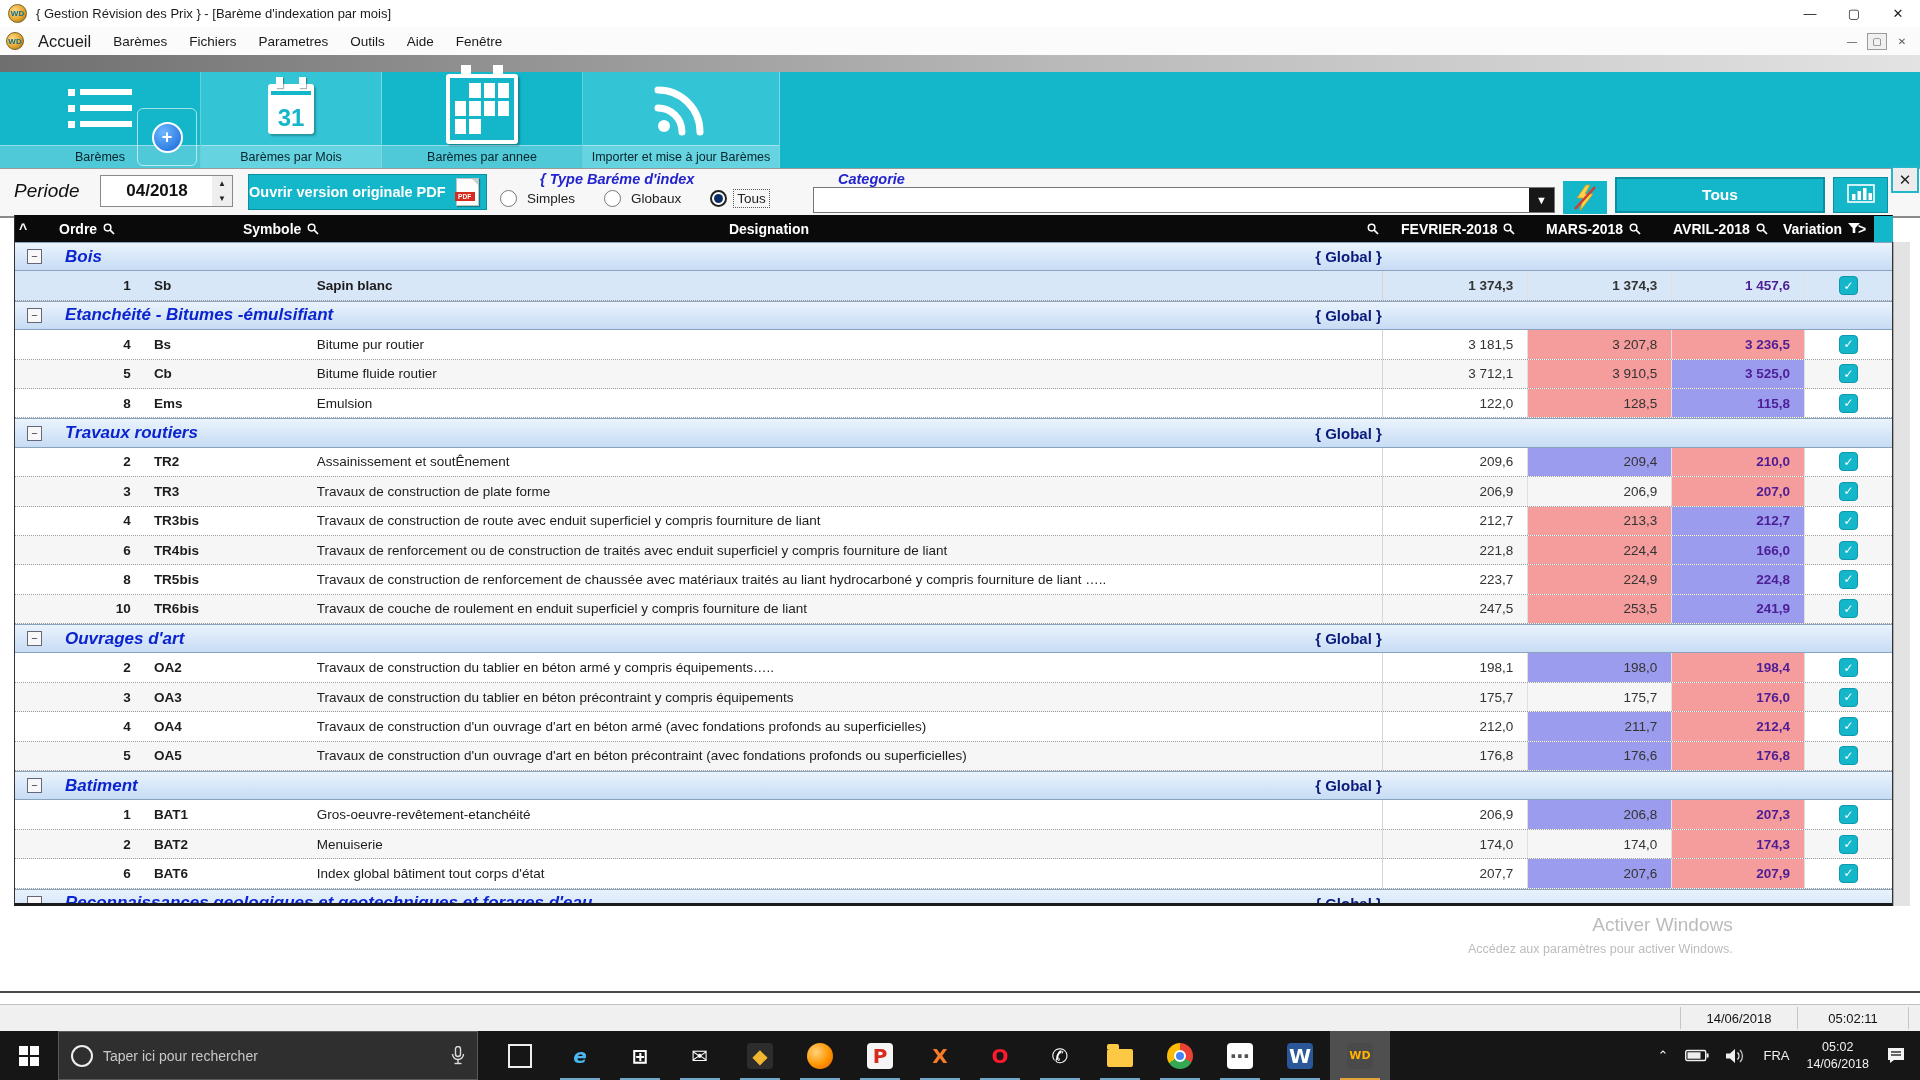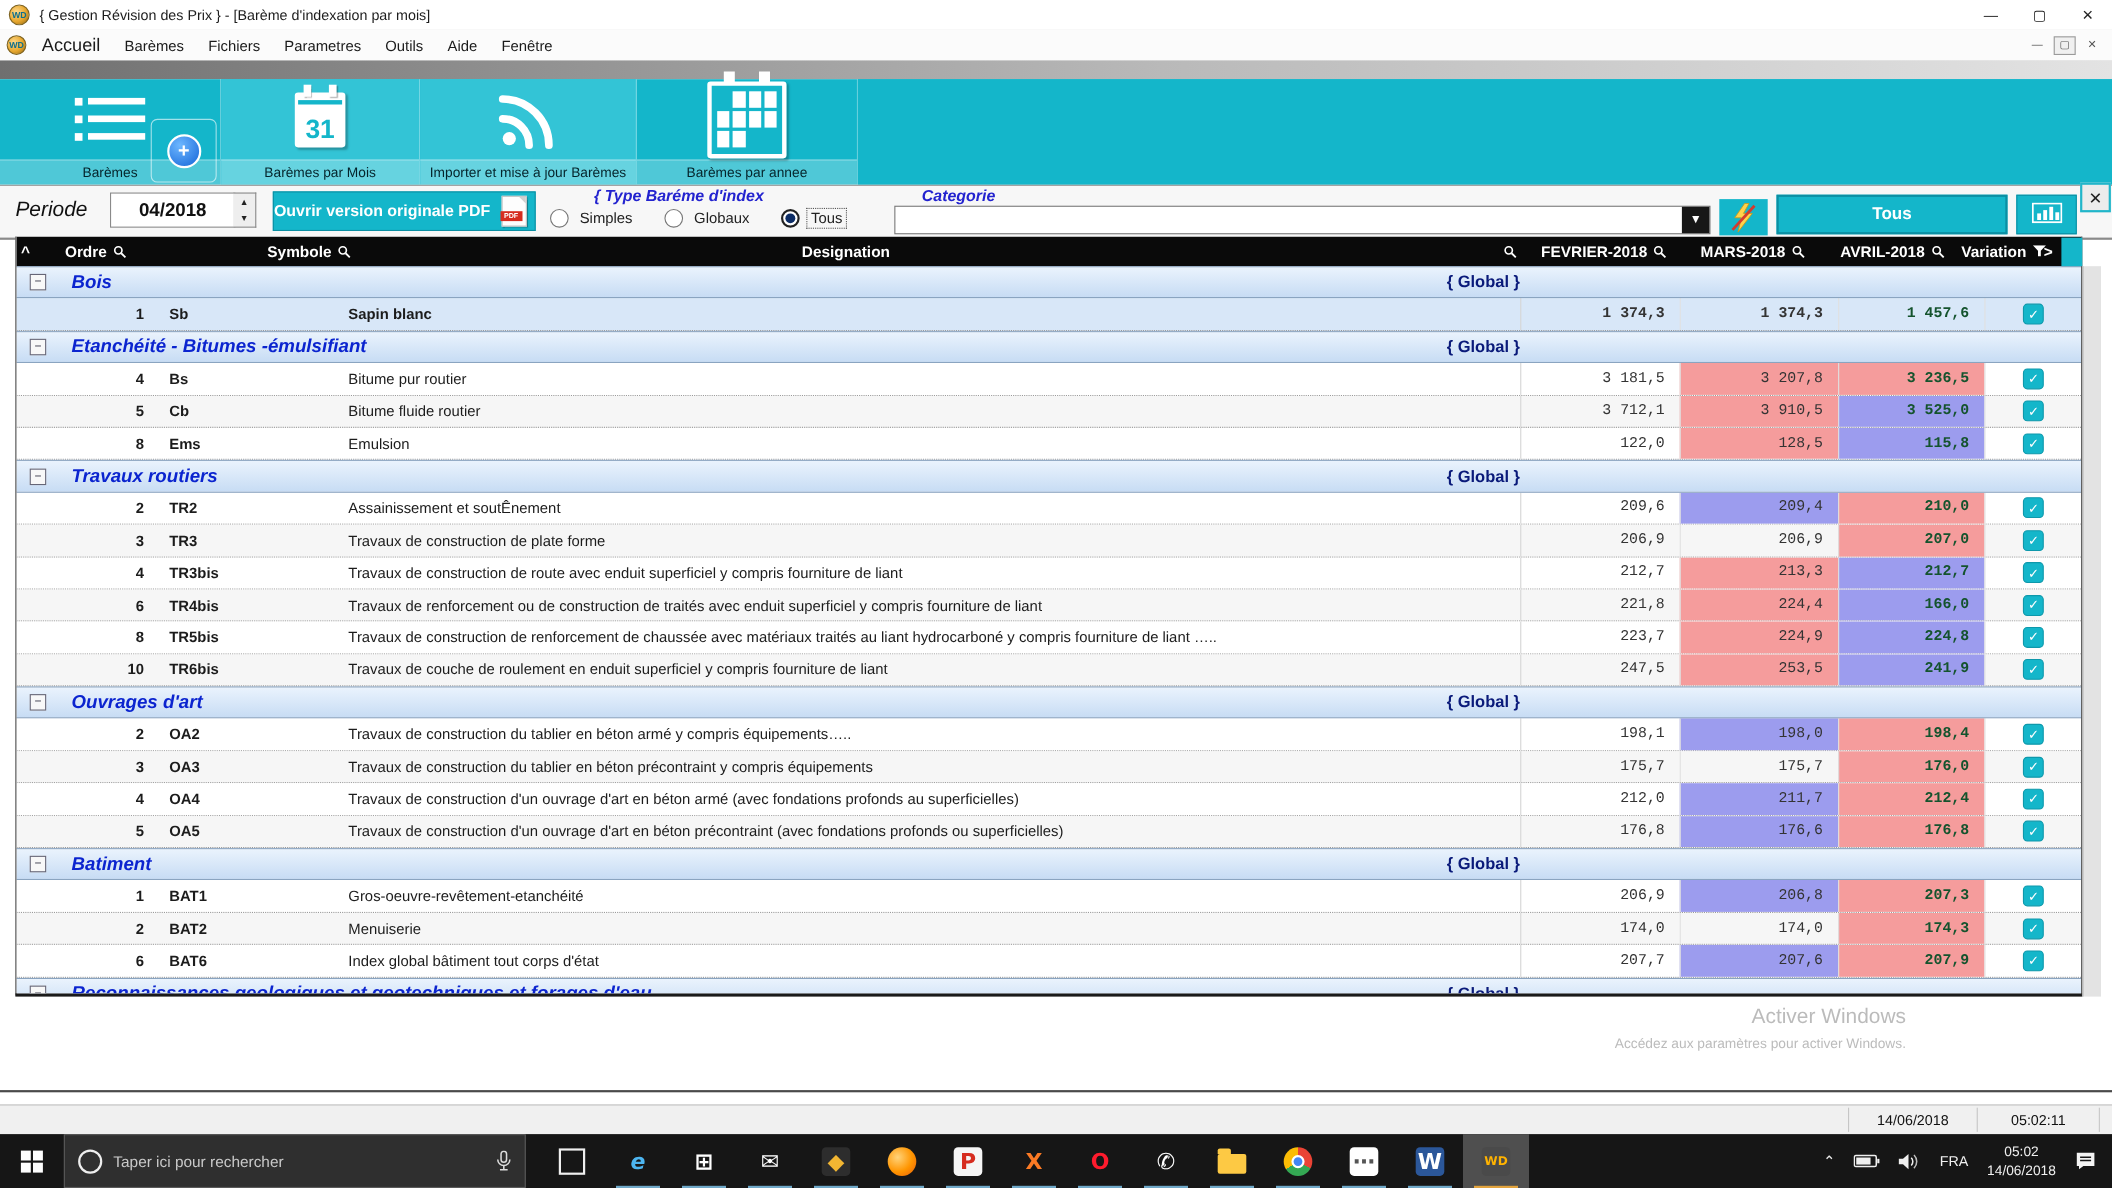--- a/index.html
+++ b/index.html
@@ -91,24 +91,24 @@
     border-left:1px solid #333;border-right:1px solid #333;border-bottom:3px solid #1a1a1a;box-sizing:border-box;}
   #thead{position:relative;height:27px;background:var(--header-bg,#0a0a0a);color:#fff;font-weight:bold;font-size:14px;}
   .hitem{position:absolute;top:0;height:27px;display:flex;align-items:center;gap:6px;white-space:nowrap;}
   .mag{width:12px;height:12px;flex:none;}
   .trow{display:flex;width:100%;height:29.4px;box-sizing:border-box;align-items:stretch;}
   .trow .c{box-sizing:border-box;display:flex;align-items:center;font-size:13.5px;color:#1c1c1c;overflow:hidden;white-space:nowrap;}
   .c.expand{width:36px;justify-content:flex-start;padding-left:6px;}
   .c.ordre{width:90px;justify-content:flex-end;padding-right:10px;font-weight:bold;}
   .c.symbole{width:170px;padding-left:13px;font-weight:bold;}
   .c.desig{width:1073px;padding-left:6px;border-right:1px solid #d5d5d5;}
-  .c.num{justify-content:flex-end;padding-right:14px;color:#333;font-family:Liberation Mono, monospace;}
+  .c.num{justify-content:flex-end;padding-right:14px;color:#333;}
   .c.fev{width:145px;}
   .c.mars{width:144px;border-left:1px solid #e0e0e0;}
-  .c.avril{width:133px;font-weight:bold;color:#14532d;border-left:1px solid #e0e0e0;}
+  .c.avril{width:133px;font-weight:bold;color:#4c1d95;border-left:1px solid #e0e0e0;}
   .c.vari{width:88px;justify-content:center;border-left:1px solid #e0e0e0;}
   .trow.data{background:#fff;border-bottom:1px dotted #9a9a9a;}
   .trow.data.alt{background:#f6f6f6;}
   .trow.data.selected{background:var(--selected-row,#d8e7f8);}
   .trow.data.selected .c{font-weight:bold;}
   .bg-up{background:var(--pink,#f59c9c) !important;}
   .bg-down{background:var(--purple,#9c9cee) !important;}
   .trow.group{background:linear-gradient(#eaf3fd,#c7dcf4);border-top:1px solid #8aa4c0;border-bottom:1px solid #8aa4c0;position:relative;}
   .minusbox{width:13px;height:13px;border:1px solid #667;background:#f8f8f8;color:#334;font-size:11px;line-height:11px;
     display:flex;align-items:center;justify-content:center;margin-left:6px;}
@@ -215,31 +215,20 @@
             <div class="pin"></div>
             <div class="pin"></div>
           </div>
           <div class="bar"></div>
           <div class="num">31</div>
         </div>
       </div>
 
      <div class="lbl-zone">Barèmes par Mois</div>
    </div>
-    <div class="tool-sec alt" style="width:196px">
-     <div class="icon-zone">
-        <svg width="54" height="54" viewBox="0 0 54 54">
-     <circle cx="10" cy="44" r="6" fill="#fff"></circle>
-     <path d="M4 26 a24 24 0 0 1 24 24" fill="none" stroke="#fff" stroke-width="7" stroke-linecap="round"></path>
-     <path d="M4 8 a42 42 0 0 1 42 42" fill="none" stroke="#fff" stroke-width="7" stroke-linecap="round"></path>
-        </svg>
-      </div>
-
-     <div class="lbl-zone">Importer et mise à jour Barèmes</div>
-   </div>
     <div class="tool-sec" style="width:200px">
      <div class="icon-zone">
         <div class="calgrid">
      <div class="pins">
             <div class="pin"></div>
             <div class="pin"></div>
           </div>
      <div class="sq off"></div>
           <div class="sq"></div>
           <div class="sq"></div>
@@ -250,20 +239,31 @@
           <div class="sq"></div>
      <div class="sq"></div>
           <div class="sq"></div>
           <div class="sq off"></div>
           <div class="sq off"></div>
         </div>
       </div>
 
      <div class="lbl-zone">Barèmes par annee</div>
    </div>
+    <div class="tool-sec alt" style="width:196px">
+     <div class="icon-zone">
+        <svg width="54" height="54" viewBox="0 0 54 54">
+     <circle cx="10" cy="44" r="6" fill="#fff"></circle>
+     <path d="M4 26 a24 24 0 0 1 24 24" fill="none" stroke="#fff" stroke-width="7" stroke-linecap="round"></path>
+     <path d="M4 8 a42 42 0 0 1 42 42" fill="none" stroke="#fff" stroke-width="7" stroke-linecap="round"></path>
+        </svg>
+      </div>
+
+     <div class="lbl-zone">Importer et mise à jour Barèmes</div>
+   </div>
     <div class="tool-filler"></div>
   </div>
 
 <div class="abs" id="filterbar">
   <div class="abs" id="periode-label">Periode</div>
   <div class="abs" id="periode-box">04/2018</div>
   <div class="abs" id="periode-spin">
       <span>▲</span>
       <span>▼</span>
     </div>

